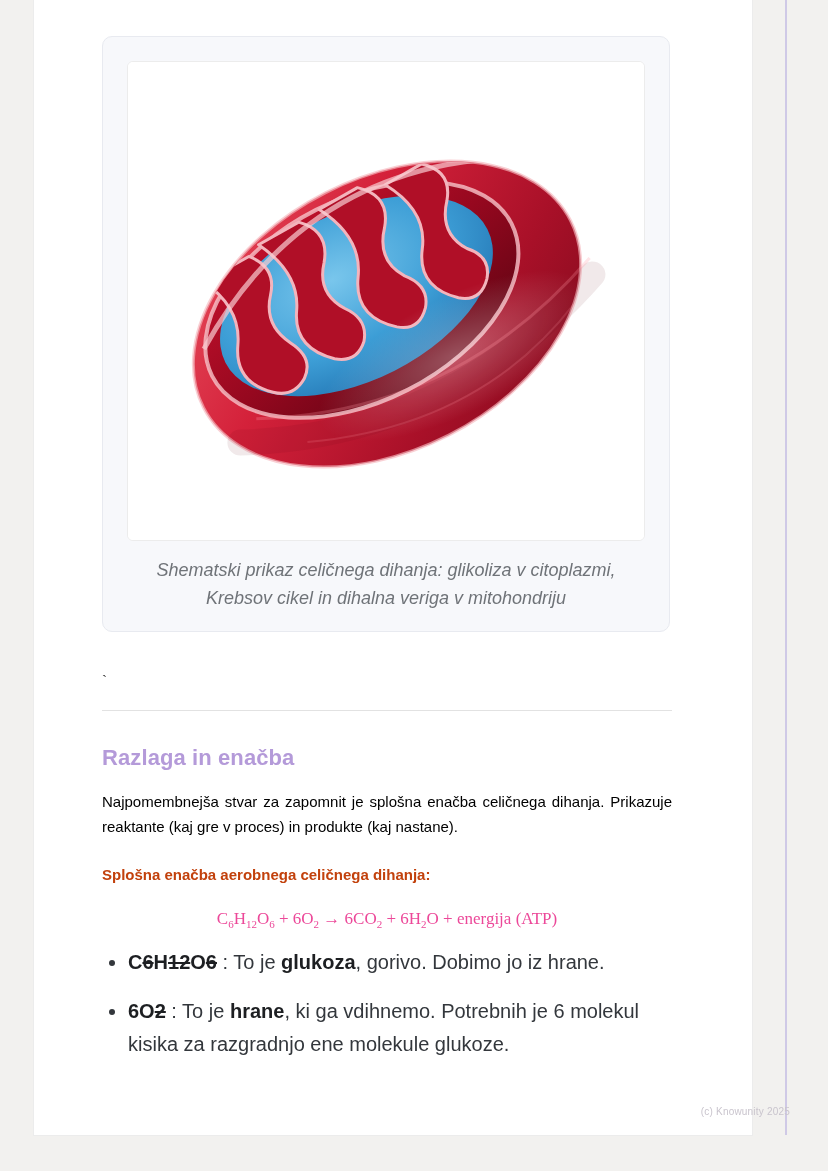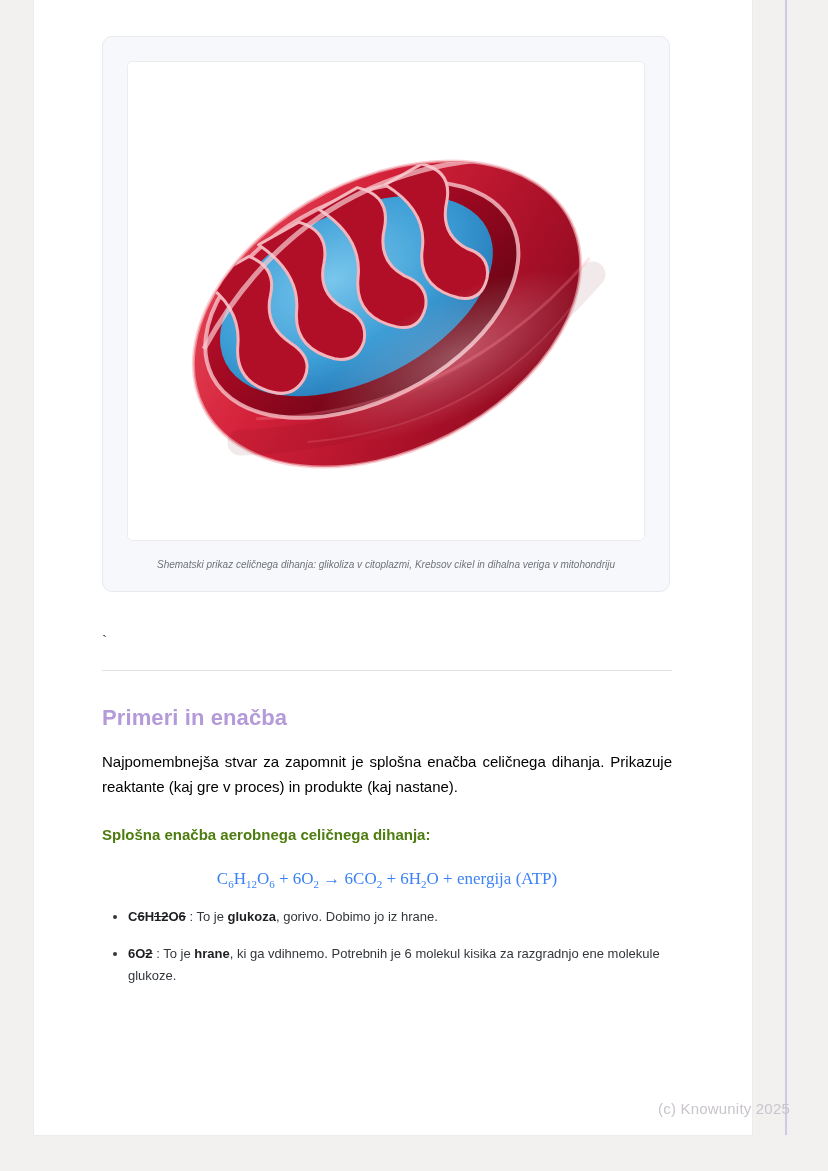--- a/index.html
+++ b/index.html
@@ -65,21 +65,21 @@
     overflow: hidden;
     position: relative;
   }
   .figure-image-frame svg {
     position: absolute;
     left: 0;
     top: 0;
   }
   .figure-caption {
     margin: 16px 14px 0 14px;
-    font-size: 10px;
+    font-size: 18px;
     line-height: 1.55;
     font-style: italic;
     color: #6f7378;
     text-align: center;
   }
 
   
   .stray-mark {
     margin-top: 40px;
     height: 30px;
@@ -108,54 +108,54 @@
     margin: 18px 0 0 0;
     font-size: 15px;
     line-height: 1.7;
     color: #000000;
     text-align: justify;
   }
   p.lead-strong {
     margin: 26px 0 0 0;
     font-size: 15px;
     font-weight: 700;
-    color: #4d7c0f;
+    color: #c2410c;
   }
   .equation {
     margin: 26px 0 0 0;
     text-align: center;
     font-family: "Liberation Serif", serif;
     font-size: 17px;
-    color: #3b82f6;
+    color: #ec4899;
   }
   .equation sub { font-size: 11px; }
   ul.explain {
     margin: 14px 0 0 0;
     padding-left: 26px;
   }
   ul.explain li {
     margin-top: 16px;
-    font-size: 13px;
+    font-size: 20px;
     line-height: 1.65;
     color: #33373c;
   }
   ul.explain li::marker { color: #33373c; }
   .term {
     font-weight: 700;
     color: #1d1f22;
   }
   .term .strike { text-decoration: line-through; }
   b.inline-b { color: #1d1f22; }
 
   
   .watermark {
     position: absolute;
     right: 38px;
     bottom: 54px;
-    font-size: 15px;
+    font-size: 10px;
     color: #c9c4cd;
     letter-spacing: .2px;
   }
 </style>
 </head>
 <body>
 
 <div class="page">
 
   <div class="sheet">
@@ -227,21 +227,21 @@
             </g>
           </svg>
         </div>
         <div class="figure-caption">Shematski prikaz celičnega dihanja: glikoliza v citoplazmi, Krebsov cikel in dihalna veriga v mitohondriju</div>
       </div>
 
       <div class="stray-mark">`</div>
 
       <div class="divider"></div>
 
-      <h2 class="section-title">Primeri in enačba</h2>
+      <h2 class="section-title">Razlaga in enačba</h2>
 
       <p class="body-text">Najpomembnejša stvar za zapomnit je splošna enačba celičnega dihanja. Prikazuje reaktante (kaj gre v proces) in produkte (kaj nastane).</p>
 
       <p class="lead-strong">Splošna enačba aerobnega celičnega dihanja:</p>
 
       <div class="equation">
         <span>C</span><sub>6</sub><span>H</span><sub>12</sub><span>O</span><sub>6</sub><span> + 6O</span><sub>2</sub><span> → 6CO</span><sub>2</sub><span> + 6H</span><sub>2</sub><span>O + energija (ATP)</span>
       </div>
 
 

